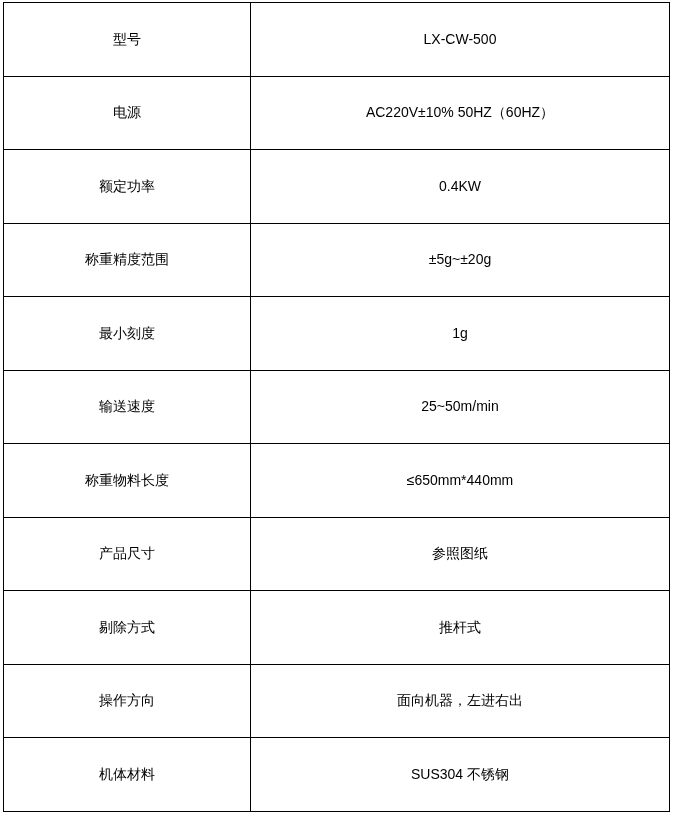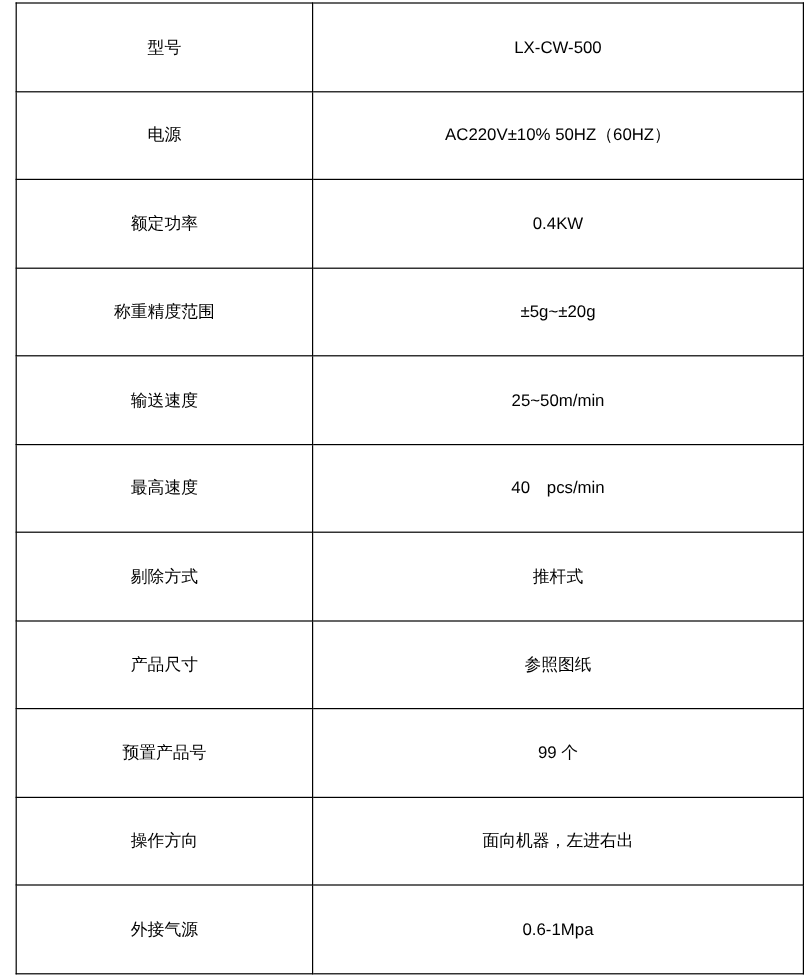--- a/index.html
+++ b/index.html
@@ -10,21 +10,21 @@
   body {
     width: 673px;
     height: 815px;
     font-family: "Liberation Sans", "DejaVu Sans", sans-serif;
     color: #000000;
   }
   .spec-table-wrap {
     width: 673px;
     height: 815px;
     box-sizing: border-box;
-    padding: 2px 3px 3px 13px;
+    padding: 2px 3px 3px 3px;
   }
   table.spec-table {
     width: 100%;
     height: 100%;
     border-collapse: collapse;
     table-layout: fixed;
   }
   table.spec-table td {
     border: 1px solid #000000;
     text-align: center;
@@ -56,42 +56,42 @@
       </tr>
       <tr>
         <td class="label-cell">额定功率</td>
         <td class="value-cell">0.4KW</td>
       </tr>
       <tr>
         <td class="label-cell">称重精度范围</td>
         <td class="value-cell">±5g~±20g</td>
       </tr>
       <tr>
+        <td class="label-cell">最小刻度</td>
+        <td class="value-cell">1g</td>
+      </tr>
+      <tr>
         <td class="label-cell">输送速度</td>
         <td class="value-cell">25~50m/min</td>
       </tr>
       <tr>
-        <td class="label-cell">最高速度</td>
-        <td class="value-cell">40　pcs/min</td>
+        <td class="label-cell">称重物料长度</td>
+        <td class="value-cell">≤650mm*440mm</td>
+      </tr>
+      <tr>
+        <td class="label-cell">产品尺寸</td>
+        <td class="value-cell">参照图纸</td>
       </tr>
       <tr>
         <td class="label-cell">剔除方式</td>
         <td class="value-cell">推杆式</td>
       </tr>
       <tr>
-        <td class="label-cell">产品尺寸</td>
-        <td class="value-cell">参照图纸</td>
-      </tr>
-      <tr>
-        <td class="label-cell">预置产品号</td>
-        <td class="value-cell">99 个</td>
-      </tr>
-      <tr>
         <td class="label-cell">操作方向</td>
         <td class="value-cell">面向机器，左进右出</td>
       </tr>
       <tr>
-        <td class="label-cell">外接气源</td>
-        <td class="value-cell">0.6-1Mpa</td>
+        <td class="label-cell">机体材料</td>
+        <td class="value-cell">SUS304 不锈钢</td>
       </tr>
     </tbody>
   </table>
 </div>
 
 </body></html>

